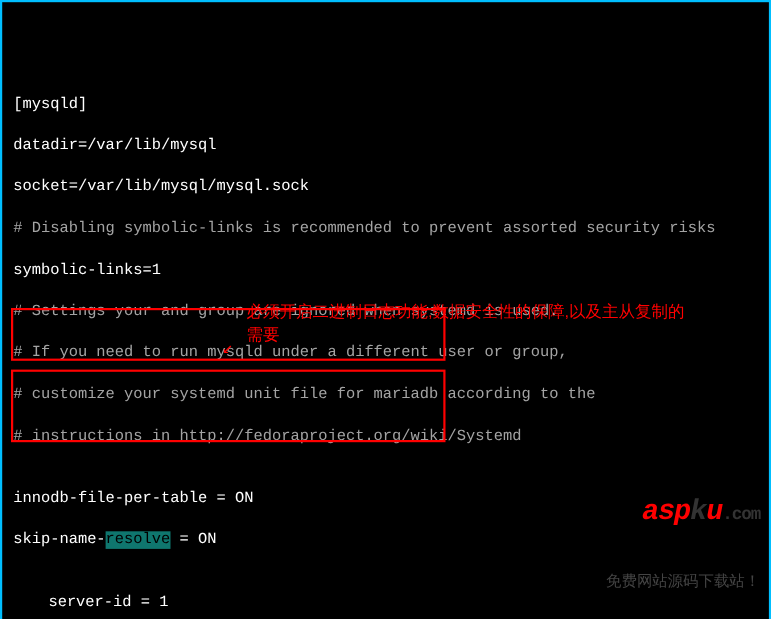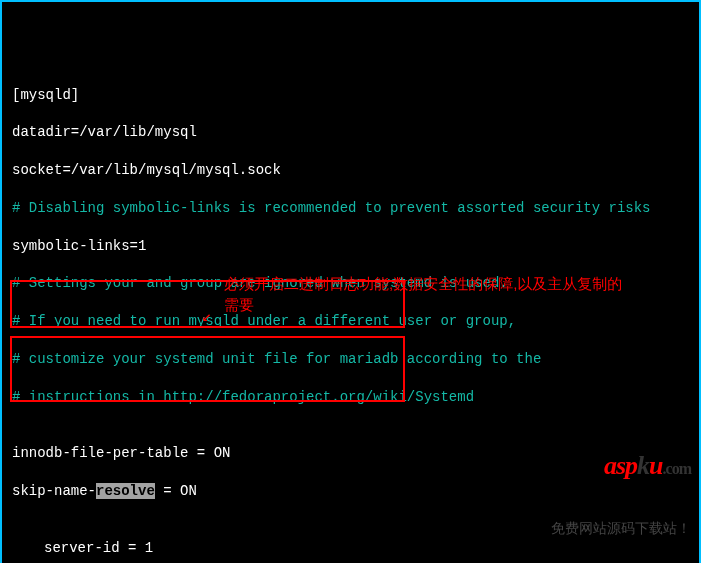--- a/index.html
+++ b/index.html
@@ -11,23 +11,23 @@
       color: #fff;
       padding: 8px 10px;
       white-space: pre;
       position: relative;
       width: 701px;
       height: 563px;
       overflow: hidden;
       border: 2px solid #00bfff;
       border-bottom: none;
     }
-    .cyan { color: #14b8a6; }
+    .cyan { color: #a3a3a3; }
     .white { color: #ffffff; }
-    .hl-yellow { background: #a3a3a3; color: #000; font-weight: bold; }
+    .hl-yellow { background: #0f766e; color: #000; }
     .red-box {
       border: 2px solid #ff0000;
       position: absolute;
       left: 8px;
       width: 395px;
       padding: 2px 0 2px 0;
     }
     .box1 { top: 278px; height: 48px; border: 2px solid #ff0000; }
     .box2 { top: 334px; height: 66px; border: 2px solid #ff0000; }
     .anno {
@@ -38,21 +38,21 @@
       white-space: normal;
       line-height: 1.4;
     }
     .anno-arrow { position: absolute; color: #ff0000; font-size: 16px; }
     .watermark {
       position: absolute;
       right: 8px;
       bottom: 6px;
       text-align: right;
     }
-    .wm-logo { color: #ff0000; font-weight: bold; font-style: italic; font-size: 26px; font-family: Liberation Serif, serif; letter-spacing: -1px; }
+    .wm-logo { color: #ff0000; font-weight: bold; font-style: italic; font-size: 26px; font-family: Liberation Mono, monospace; letter-spacing: -1px; }
     .wm-logo .k { color: #333; }
     .wm-logo .com { color: #333; font-size: 16px; font-style: normal; font-weight: bold; }
     .wm-sub { color: #444; font-size: 14px; font-family: 'SimSun', sans-serif; margin-top: -2px; }
   </style>
 </head>
 <body>
 
 
 
 <span class="white" style="display: block;">[mysqld]</span>

